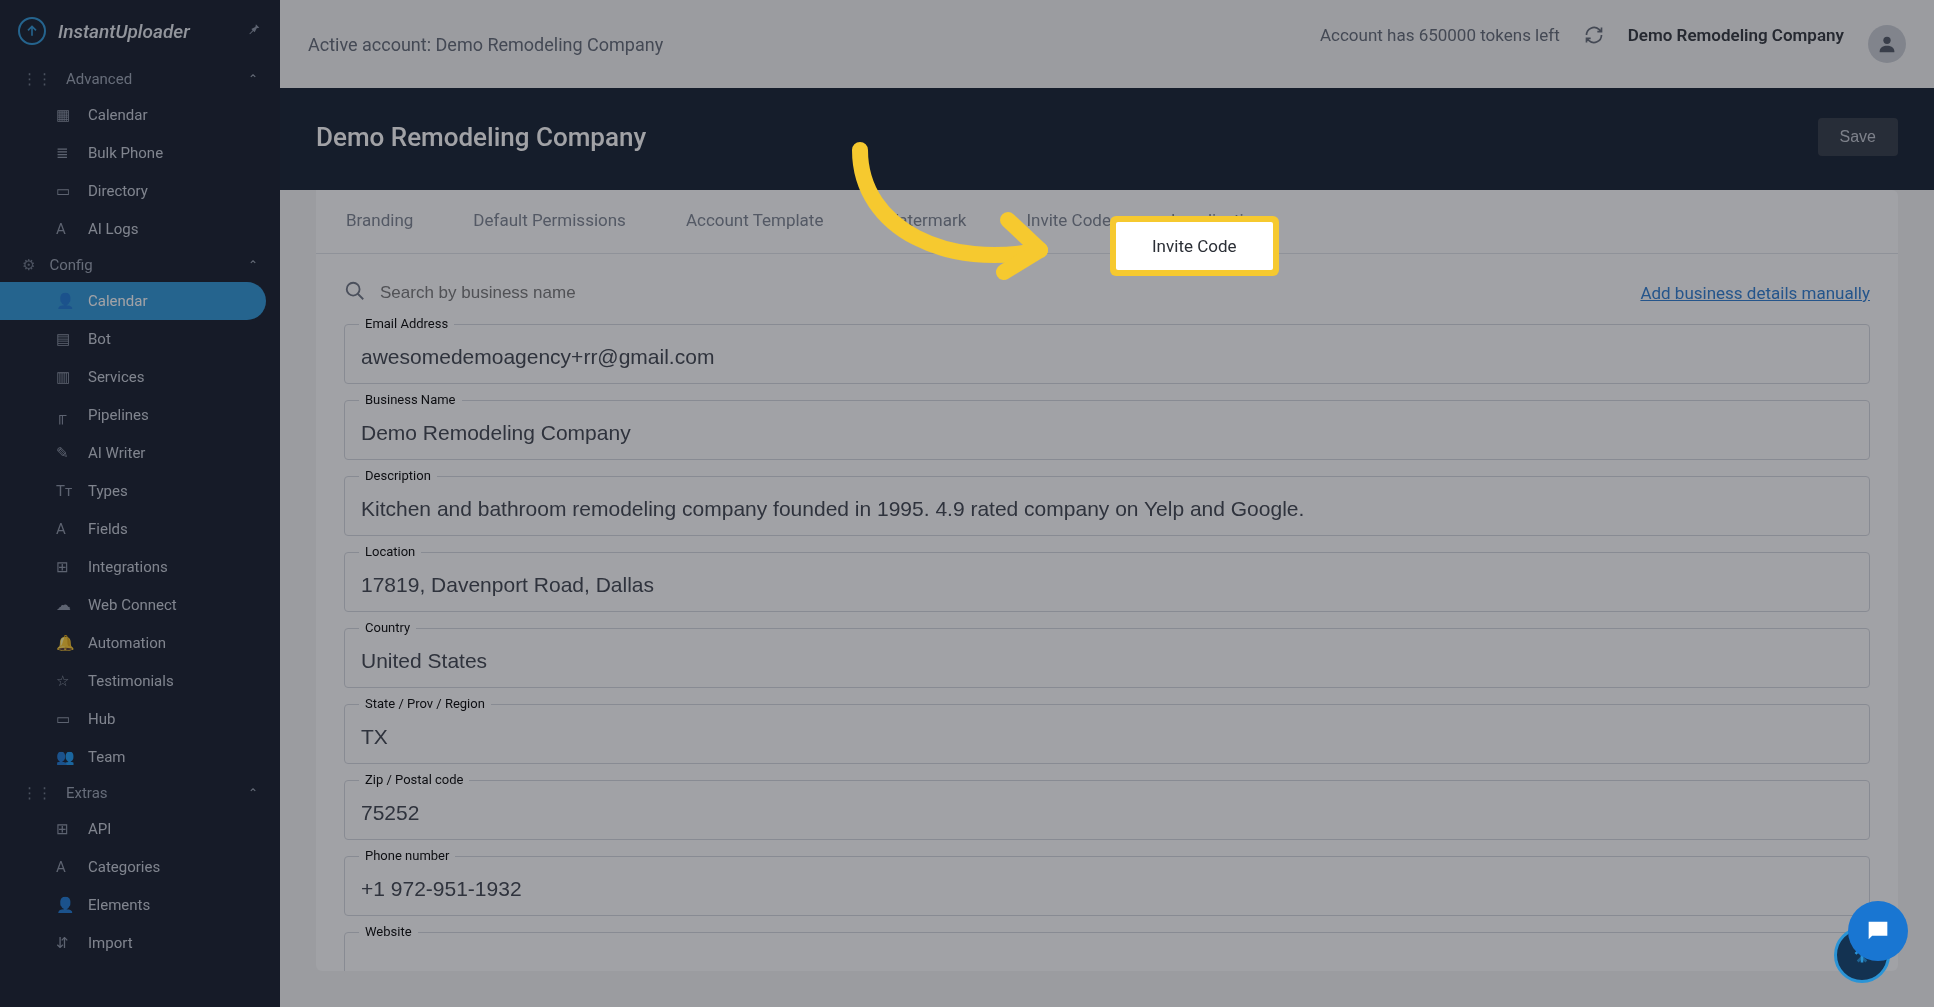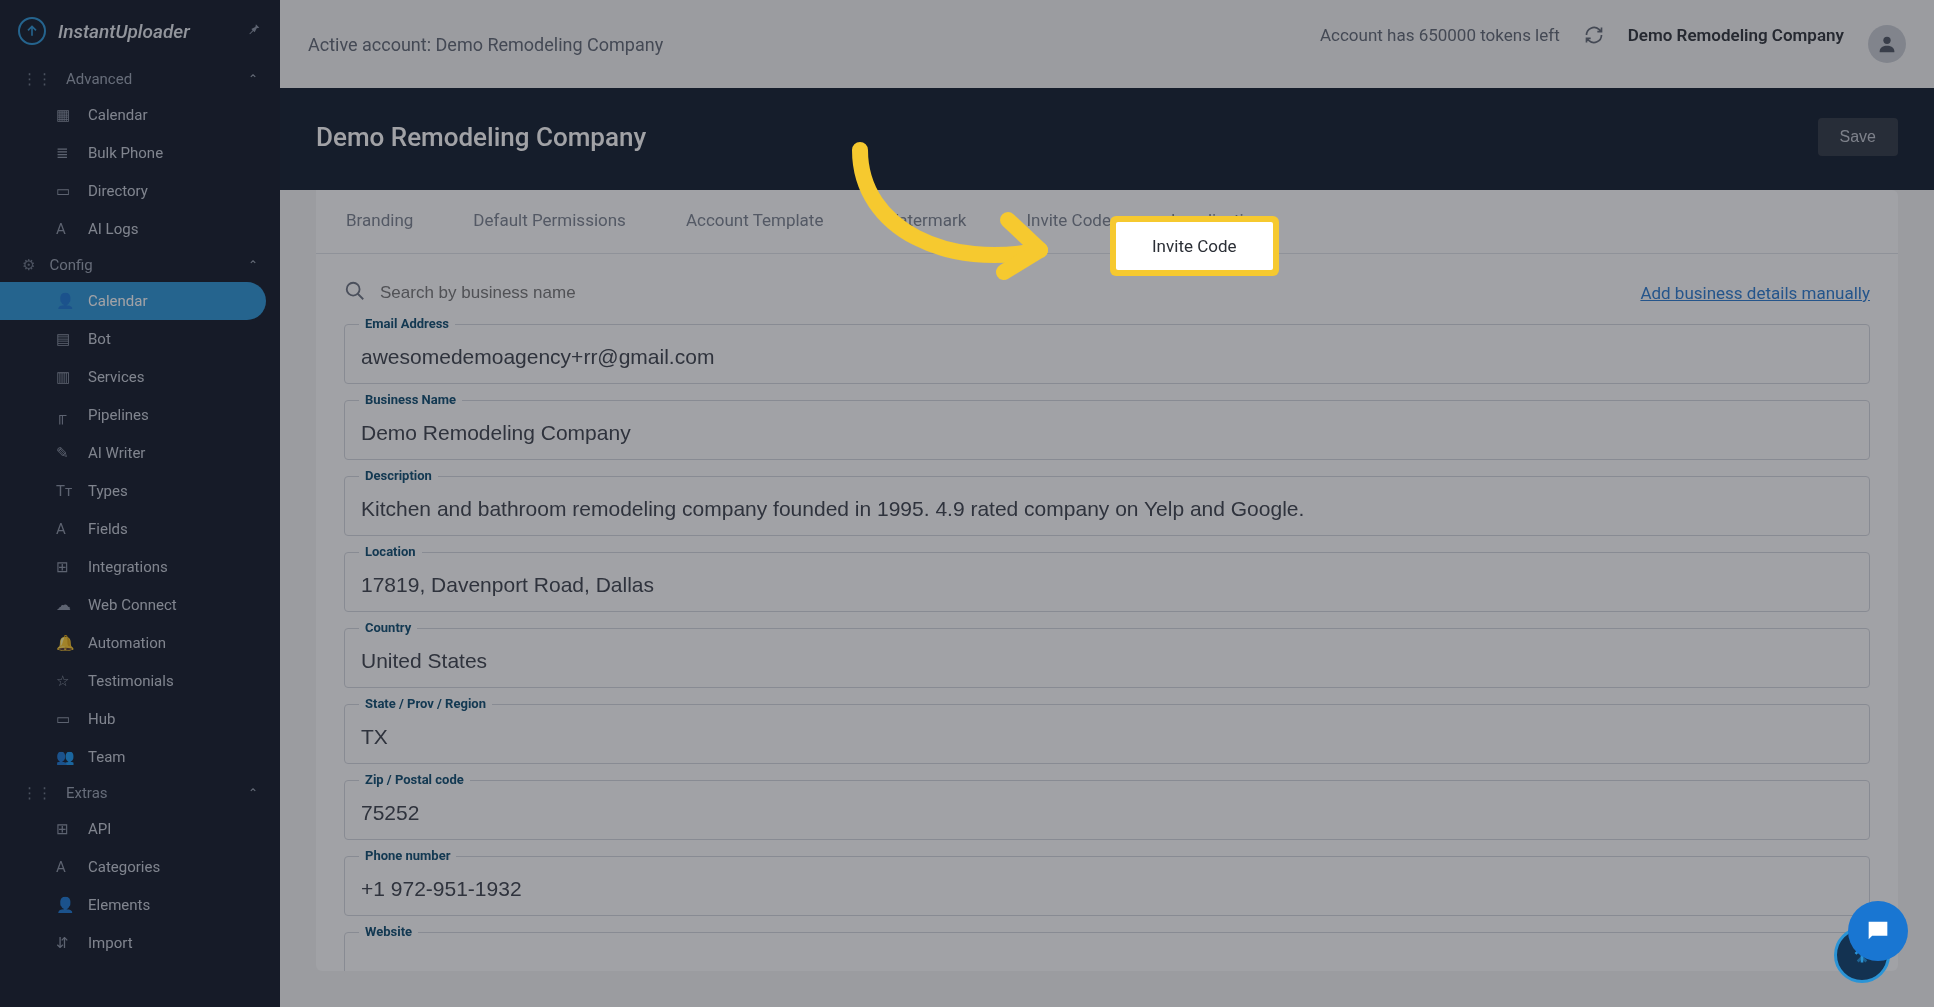--- a/index.html
+++ b/index.html
@@ -40,21 +40,21 @@
   .tab-hl-wrap { position:relative; padding: 6px; background:#f6c92f; border-radius: 6px; margin: 4px 6px; }
   .tab-hl-inner { background:#fff; padding: 14px 36px; border-radius:2px; color:#2b2f36; font-size:17px; }
 
   .content { background:#fff; margin: 0 36px 36px 36px; border-radius: 0 0 6px 6px; padding: 26px 28px 60px 28px; flex:1; overflow-y:auto;}
   .searchrow { display:flex; align-items:center; margin-bottom: 18px;}
   .searchrow .sico { color:#6b7280; margin-right: 14px; }
   .searchrow input { border:none; outline:none; font-size: 17px; color:#4a505a; flex:1; background:transparent;}
   .addlink { color:#2a7bd1; text-decoration:underline; font-size:17px; cursor:pointer; margin-left:auto;}
 
   .fieldset { border:1px solid #d5d8de; border-radius:4px; margin-bottom: 16px; padding: 0; position:relative;}
-  .fieldset .flabel { position:absolute; top:-9px; left:14px; background:#fff; padding: 0 6px; font-size: 13px; color:#0c4a6e;font-weight:bold;}
+  .fieldset .flabel { position:absolute; top:-9px; left:14px; background:#fff; padding: 0 6px; font-size: 13px; color:#000000;}
   .fieldset input, .fieldset .fval { border:none; outline:none; width:100%; padding: 20px 16px 14px 16px; font-size: 21px; color:#3c414b; background:transparent;}
 
   
   .dim { position:absolute; inset:0; background:rgba(30,34,42,0.42); z-index: 30; pointer-events:none;}
 
   
   .arrow-svg { position:absolute; left: 840px; top: 140px; z-index: 60; pointer-events:none;}
 
   
   .chat-bubble { position:absolute; right: 26px; bottom: 46px; width: 60px; height:60px; border-radius:50%; background:#1976d2; display:flex; align-items:center; justify-content:center; color:#fff; z-index:80;}

